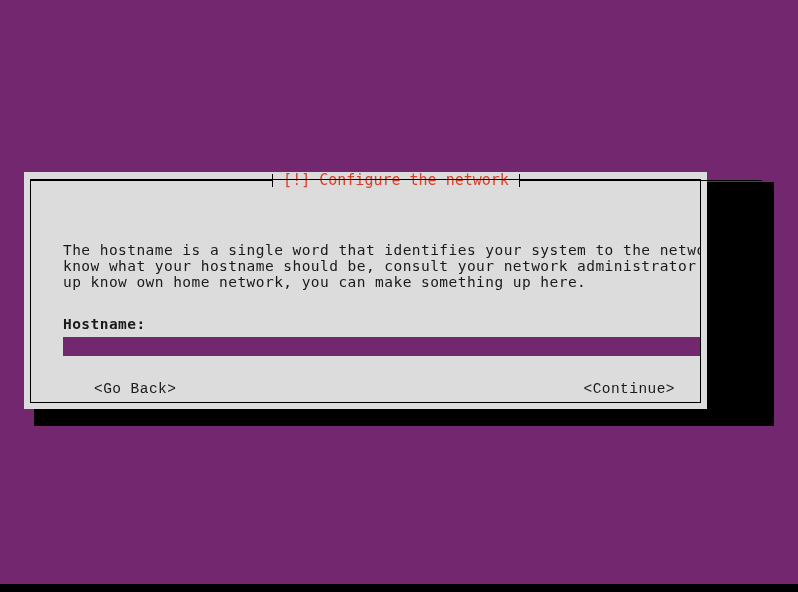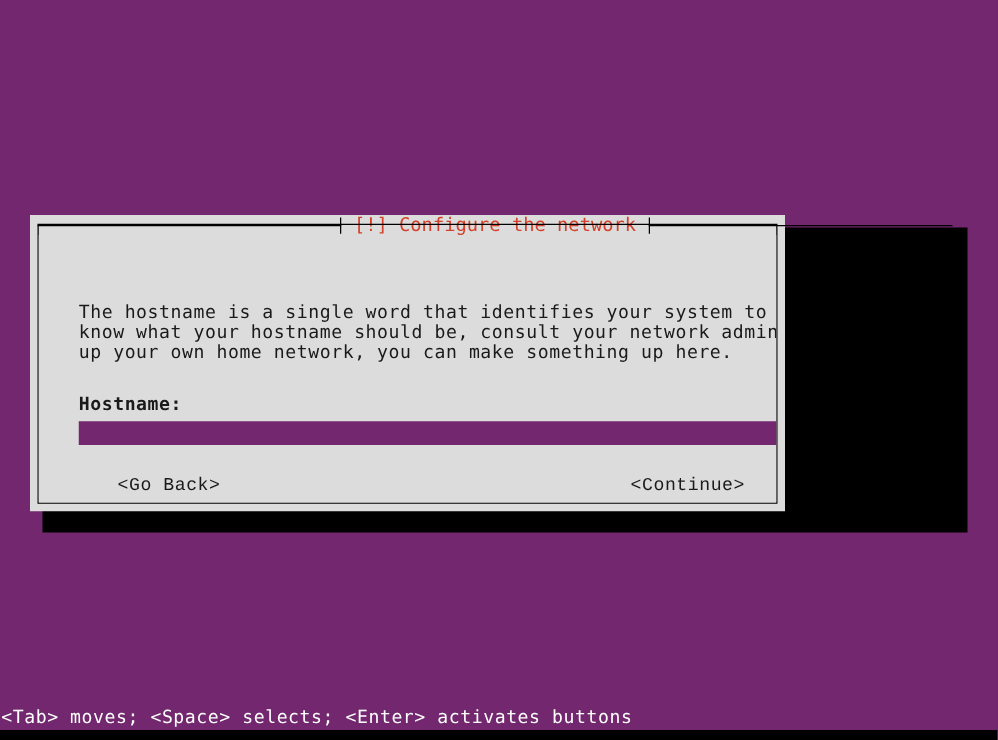--- a/index.html
+++ b/index.html
@@ -33,21 +33,21 @@
     width: 740px;
     height: 244px;
     background: #000000;
   }
 
   
   .dialog {
     position: absolute;
     left: 24px;
     top: 172px;
-    width: 604px;
+    width: 683px;
     height: 237px;
     background: #dcdcdc;
     box-sizing: border-box;
   }
 
   
   .dialog-frame {
     position: absolute;
     left: 6px;
     top: 7px;
@@ -195,30 +195,29 @@
       <div class="title-rule right"></div>
     </div>
 
     <div class="dialog-frame"></div>
 
     <div class="body-area">
 
 
       <div class="text-line tl-p1">The hostname is a single word that identifies your system to the network. If you don't</div>
       <div class="text-line tl-p2">know what your hostname should be, consult your network administrator. If you are setting</div>
-      <div class="text-line tl-p3">up your own home network, you can make something up here.</div>
+      <div class="text-line tl-p3">up know own home network, you can make something up here.</div>
 
       <div class="text-line tl-label">Hostname:</div>
 
       <div class="input-row" placeholder="hostname">
         
       </div>
 
       <button class="btn btn-back">&lt;Go Back&gt;</button>
       <button class="btn btn-continue">&lt;Continue&gt;</button>
 
     </div>
   </div>
 
-  <div class="status-bar">&lt;Tab&gt; moves; &lt;Space&gt; selects; &lt;Enter&gt; activates buttons</div>
   <div class="bottom-black"></div>
 
 </div>
 
 </body></html>

